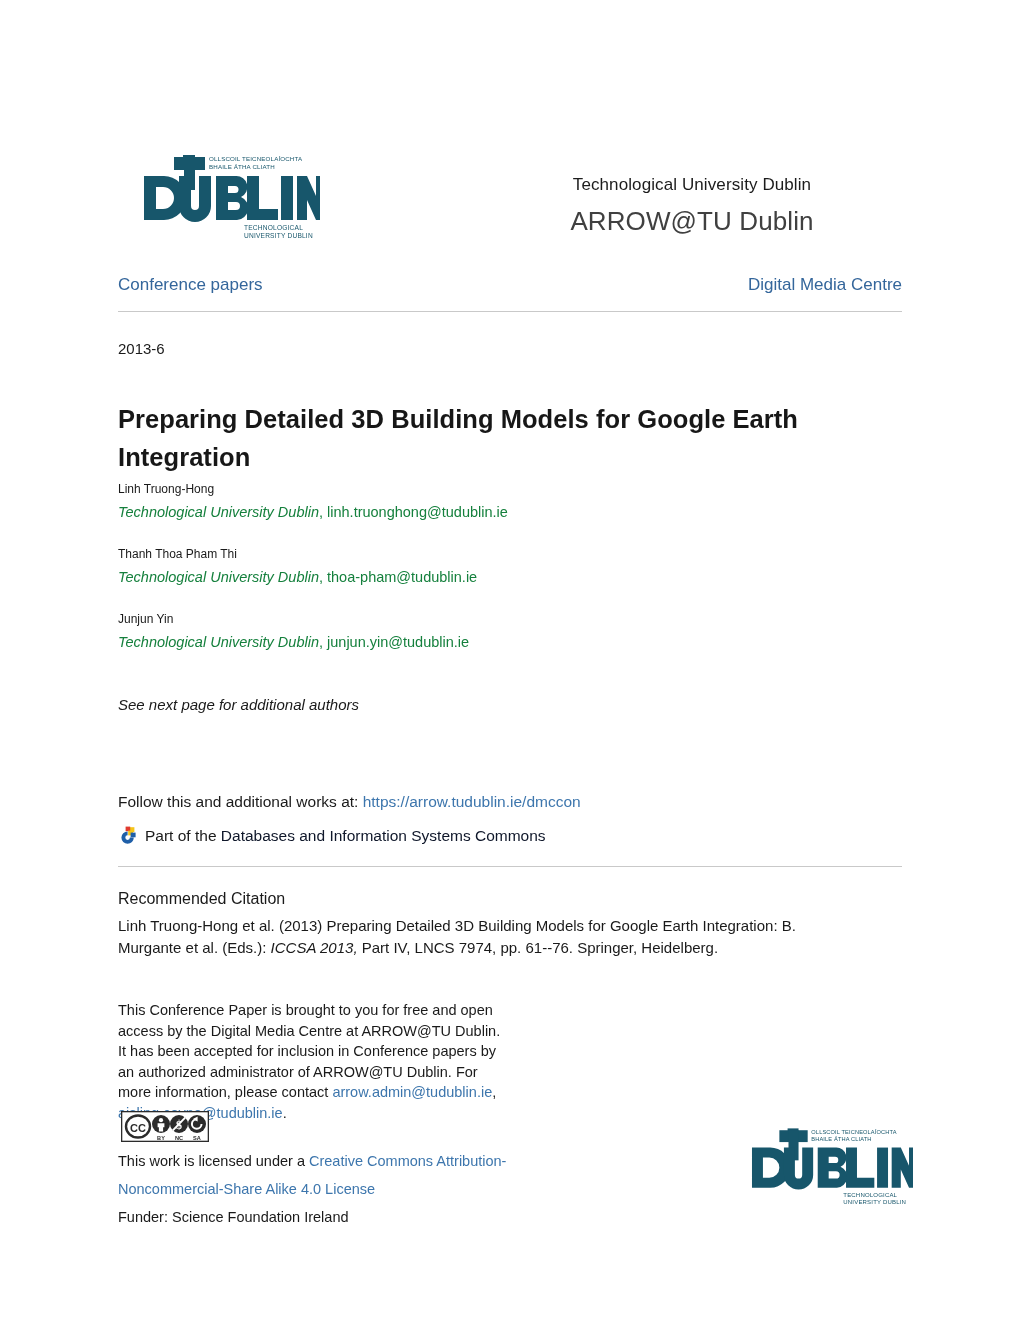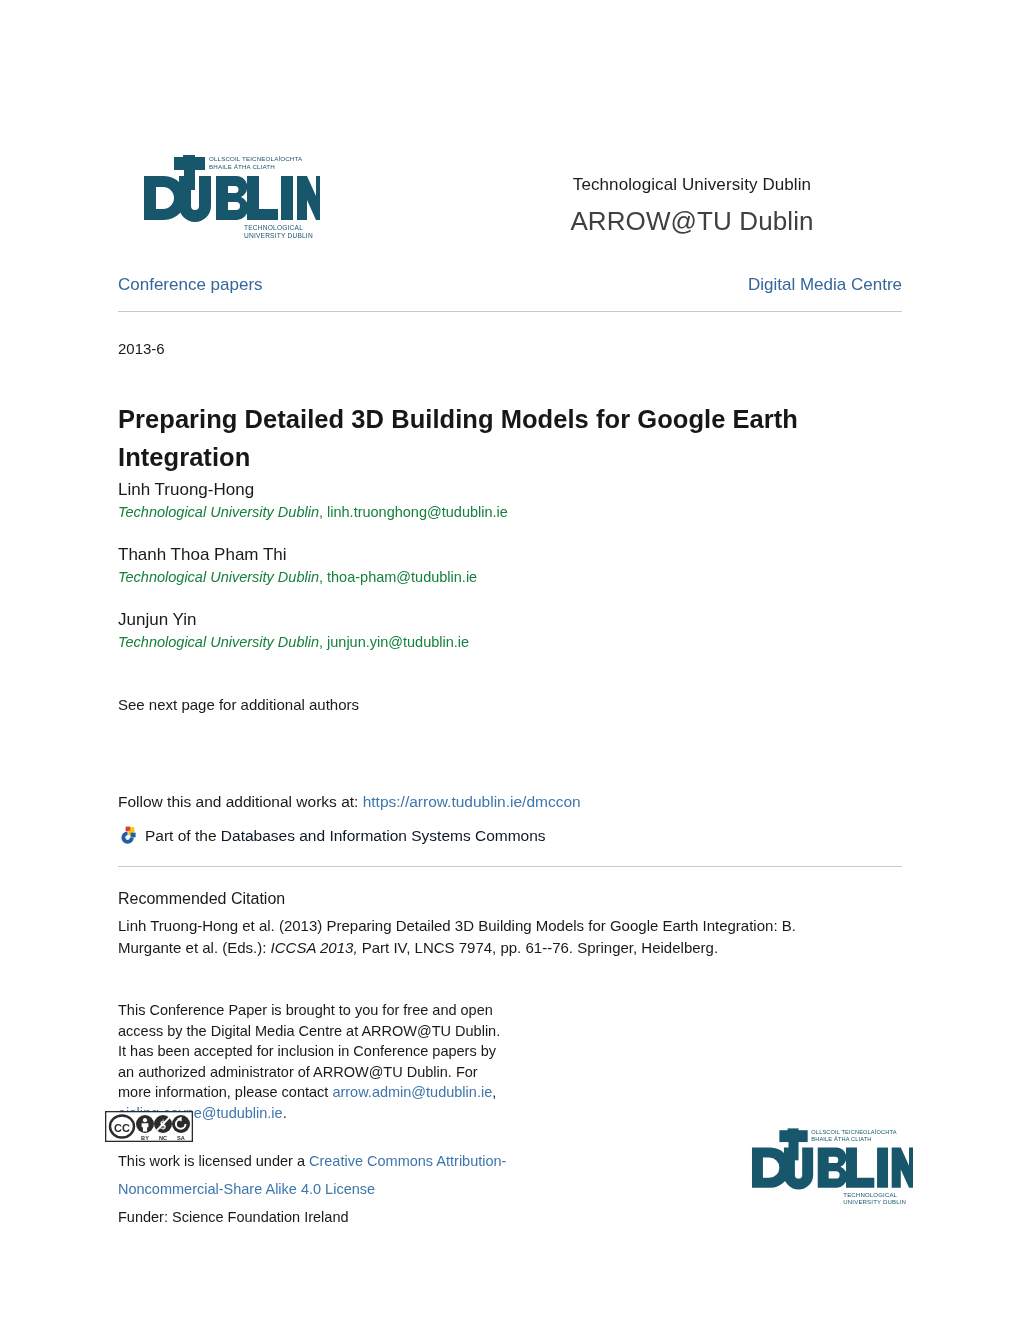--- a/index.html
+++ b/index.html
@@ -102,34 +102,35 @@
     line-height: 38px;
     color: #171717;
     width: 700px;
     letter-spacing: 0.05px;
   }
 
   .authors { top: 478px; }
   .author { margin-bottom: 20px; }
   .author:last-child { margin-bottom: 8px; }
   .author-name {
-    font-size: 17px;
+    font-size: 12px;
     line-height: 23px;
     color: #1a1a1a;
   }
   .author-meta {
     font-size: 14.5px;
     line-height: 22px;
     color: #15803d;
   }
   .author-affil { font-style: italic; }
 
   .seenext {
     top: 696px;
     font-size: 15px;
+    font-style: italic;
     color: #1a1a1a;
   }
 
   .follow {
     top: 790px;
     font-size: 15.5px;
     color: #1a1a1a;
     line-height: 23px;
   }
   .follow a { color: #3d76ad; text-decoration: none; }
@@ -163,21 +164,21 @@
     top: 1000px;
     font-size: 14.5px;
     line-height: 20.5px;
     color: #1a1a1a;
     width: 392px;
   }
   .blurb a { color: #3d76ad; text-decoration: none; }
 
   .ccbadge {
     position: absolute;
-    left: 105px;
+    left: 121px;
     top: 1111px;
     text-align: right;
   }
 
   .license {
     top: 1147px;
     font-size: 14.5px;
     line-height: 28px;
     color: #1a1a1a;
     width: 400px;

